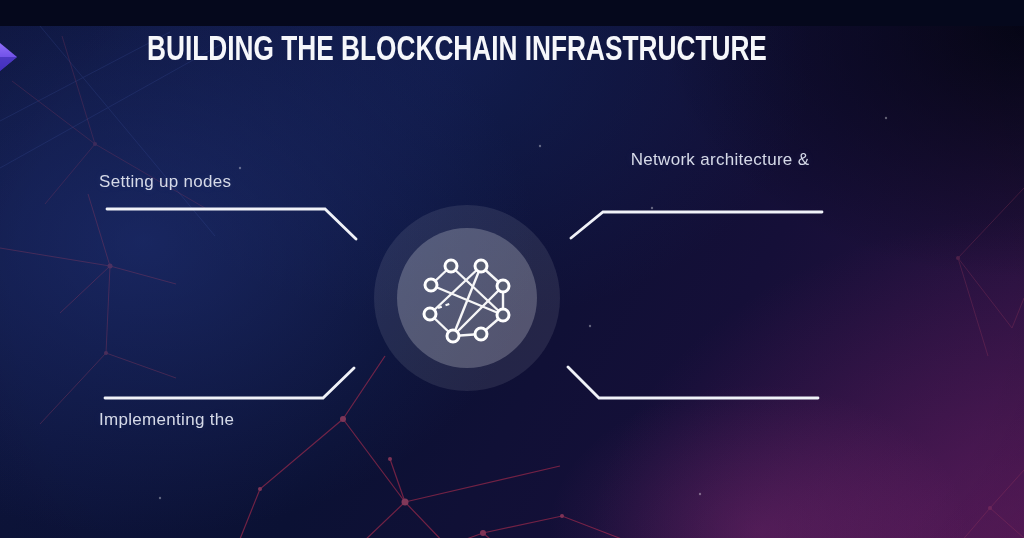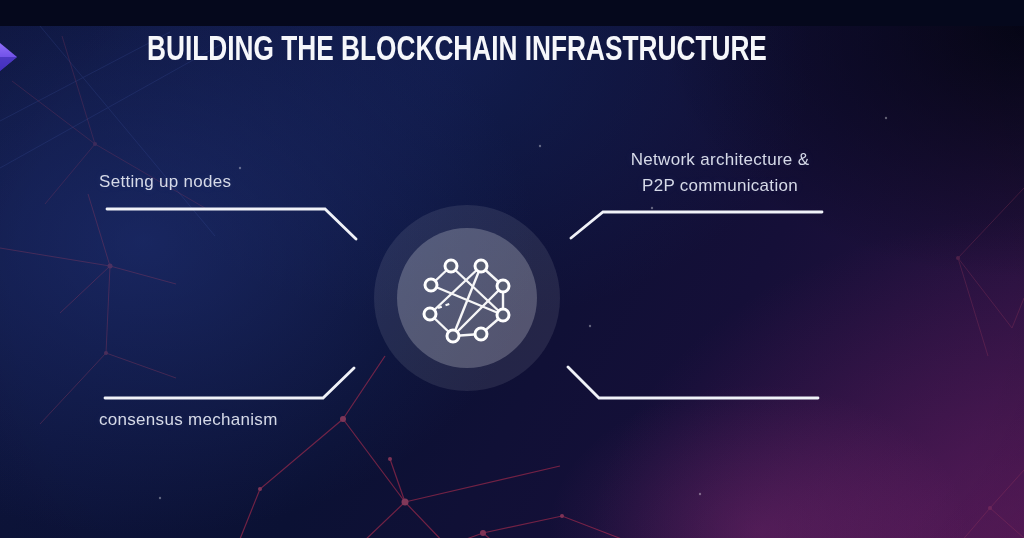--- a/index.html
+++ b/index.html
@@ -158,23 +158,22 @@
   </svg>
 
   <div class="title">BUILDING THE BLOCKCHAIN INFRASTRUCTURE</div>
 
   <div class="callout co-tl">
     <div>Setting up nodes</div>
   </div>
 
   <div class="callout co-tr">
     <div>Network architecture &amp;</div>
-    <div>P2P communication</div>
   </div>
 
   <div class="callout co-bl">
-    <div>consensus mechanism</div>
+    <div>Implementing the</div>
   </div>
 
   <div class="callout co-br">
   </div>
 
 </div>
 
 </body></html>

